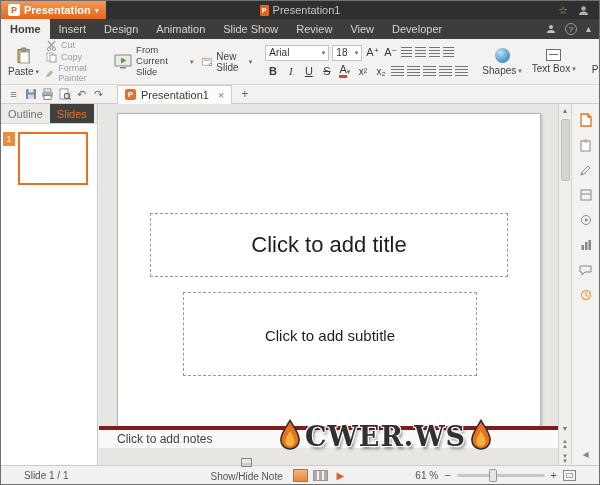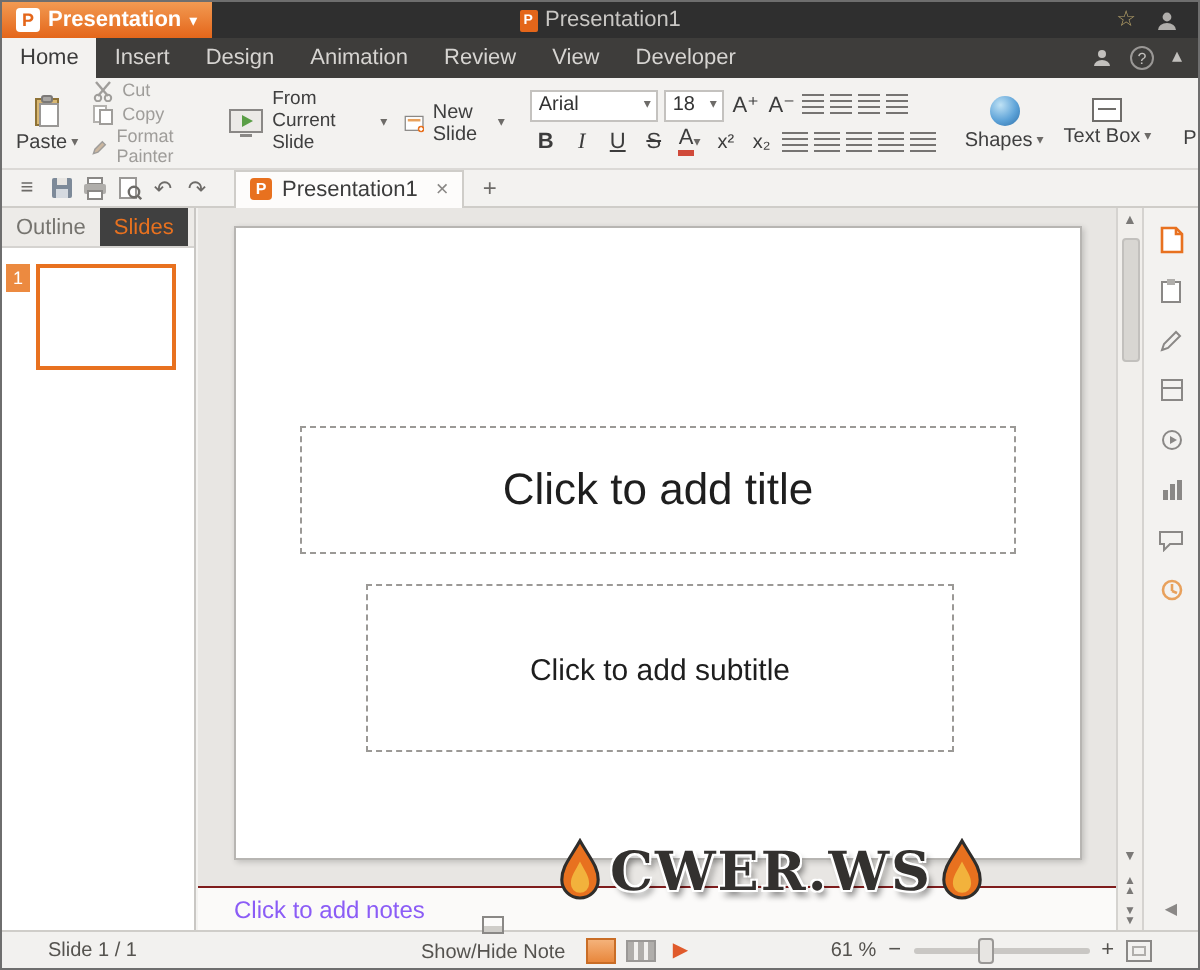--- a/index.html
+++ b/index.html
@@ -12,21 +12,21 @@
   .app-logo { width: 12px; height: 12px; background: #fff; color: #e4661a; font-size: 9px; font-weight: bold; display: flex; align-items: center; justify-content: center; border-radius: 2px; }
   .app-caret { font-size: 8px; color: #fff; }
   .tb-title { position: absolute; left: 0; right: 0; text-align: center; color: #c9c7c4; font-size: 11px; pointer-events: none; display: flex; justify-content: center; align-items: center; gap: 4px; }
   .tb-doc-ico { width: 9px; height: 11px; background: #e4661a; border-radius: 1px; display: inline-flex; align-items: center; justify-content: center; color: #fff; font-size: 7px; font-weight: bold; }
   .tb-right { margin-left: auto; display: flex; align-items: center; gap: 10px; padding-right: 10px; z-index: 2; }
   .tb-ico { color: #b8a36a; font-size: 11px; line-height: 1; }
 
   
   .menubar { position: absolute; left: 0; top: 18px; width: 100%; height: 20px; background: #3e3d3b; display: flex; align-items: stretch; }
   .mtab { display: flex; align-items: center; padding: 0 9px; font-size: 11px; color: #d6d4d1; cursor: default; }
-  .mtab.active { background: #f3f2f0; color: #3b3b3b; font-weight: normal; }
+  .mtab.active { background: #f3f2f0; color: #3b3b3b; font-weight: bold; }
   .mb-right { margin-left: auto; display: flex; align-items: center; gap: 9px; padding-right: 8px; }
   .mb-ico { color: #c2c0bd; font-size: 10px; line-height: 1; }
   .help-badge { width: 12px; height: 12px; border: 1px solid #9a9896; border-radius: 50%; display: flex; align-items: center; justify-content: center; font-size: 8px; color: #c2c0bd; }
 
   
   .ribbon { position: absolute; left: 0; top: 38px; width: 100%; height: 46px; background: #f3f2f0; border-bottom: 1px solid #dbd9d6; display: flex; align-items: stretch; padding: 2px 2px; overflow: hidden; }
   .vsep { width: 1px; background: #dcdad7; margin: 3px 3px; }
   .bigbtn { display: flex; flex-direction: column; align-items: center; justify-content: center; gap: 2px; padding: 1px 5px; font-size: 10px; color: #3f3f3f; white-space: nowrap; }
   .bigbtn .lbl { display: flex; align-items: center; gap: 2px; }
   .caret { font-size: 7px; color: #6d6b68; line-height: 1; }
@@ -78,21 +78,21 @@
   .slide-region { position: absolute; left: 0; right: 0; top: 0; bottom: 22px; overflow: visible; }
   .slide { position: absolute; left: 18px; top: 9px; width: 424px; height: 317px; background: #fff; border: 1px solid #b7b5b2; box-shadow: 1px 1px 3px rgba(0,0,0,0.18); text-decoration: underline; }
   .ph { position: absolute; border: 1px dashed #9b9996; display: flex; justify-content: center; color: #1e1e1e; }
   .ph-title { left: 32px; top: 99px; width: 358px; height: 64px; align-items: center; font-size: 22px; }
   .ph-subtitle { left: 65px; top: 178px; width: 294px; height: 84px; align-items: center; padding-top: 3px; font-size: 15px; }
 
   .watermark { position: absolute; left: 178px; bottom: -10px; z-index: 30; display: flex; align-items: center; gap: 2px; pointer-events: none; }
   .wm-text { font-family: "DejaVu Serif", serif; font-weight: bold; font-size: 27px; letter-spacing: 1px; color: #33312f;
     text-shadow: -1px -1px 0 #fff, 1px -1px 0 #fff, -1px 1px 0 #fff, 1px 1px 0 #fff, 2px 3px 3px rgba(0,0,0,0.45); }
 
-  .notes { position: absolute; left: 0; right: 0; bottom: 0; height: 22px; background: #fbfaf9; border-top: 1px solid #7f1d1d; display: flex; align-items: center; padding-left: 18px; font-size: 12px; color: #8b5cf6; }
+  .notes { position: absolute; left: 0; right: 0; bottom: 17px; height: 22px; background: #fbfaf9; border-top: 4px solid #7f1d1d; display: flex; align-items: center; padding-left: 18px; font-size: 12px; color: #404040; }
 
   .vscroll { position: absolute; right: 28px; top: 0; bottom: 0; width: 13px; background: #f1efec; border-left: 1px solid #d5d3d0; }
   .sb-btn { position: absolute; left: 0; width: 100%; height: 13px; display: flex; align-items: center; justify-content: center; color: #7b7977; font-size: 7px; line-height: 1; }
   .sb-thumb { position: absolute; left: 2px; width: 9px; top: 15px; height: 62px; background: #d8d6d2; border: 1px solid #c2c0bd; border-radius: 2px; }
   .dbl { display: flex; flex-direction: column; gap: 0; font-size: 6px; line-height: 5px; }
 
   .right-bar { position: absolute; right: 0; top: 0; bottom: 0; width: 28px; background: #f3f2f0; border-left: 1px solid #d5d3d0; display: flex; flex-direction: column; align-items: center; gap: 11px; padding-top: 9px; }
   .rb-ico { width: 14px; height: 14px; display: flex; align-items: center; justify-content: center; }
   .rb-collapse { margin-top: auto; margin-bottom: 6px; color: #8a8886; font-size: 8px; }
 
@@ -148,20 +148,23 @@
     <div class="mtab">
         <span>Insert</span>
       </div>
     <div class="mtab">
         <span>Design</span>
       </div>
     <div class="mtab">
         <span>Animation</span>
       </div>
     <div class="mtab">
+        <span>Slide Show</span>
+      </div>
+    <div class="mtab">
         <span>Review</span>
       </div>
     <div class="mtab">
         <span>View</span>
       </div>
     <div class="mtab">
         <span>Developer</span>
       </div>
     <div class="mb-right">
       <span class="mb-ico">

